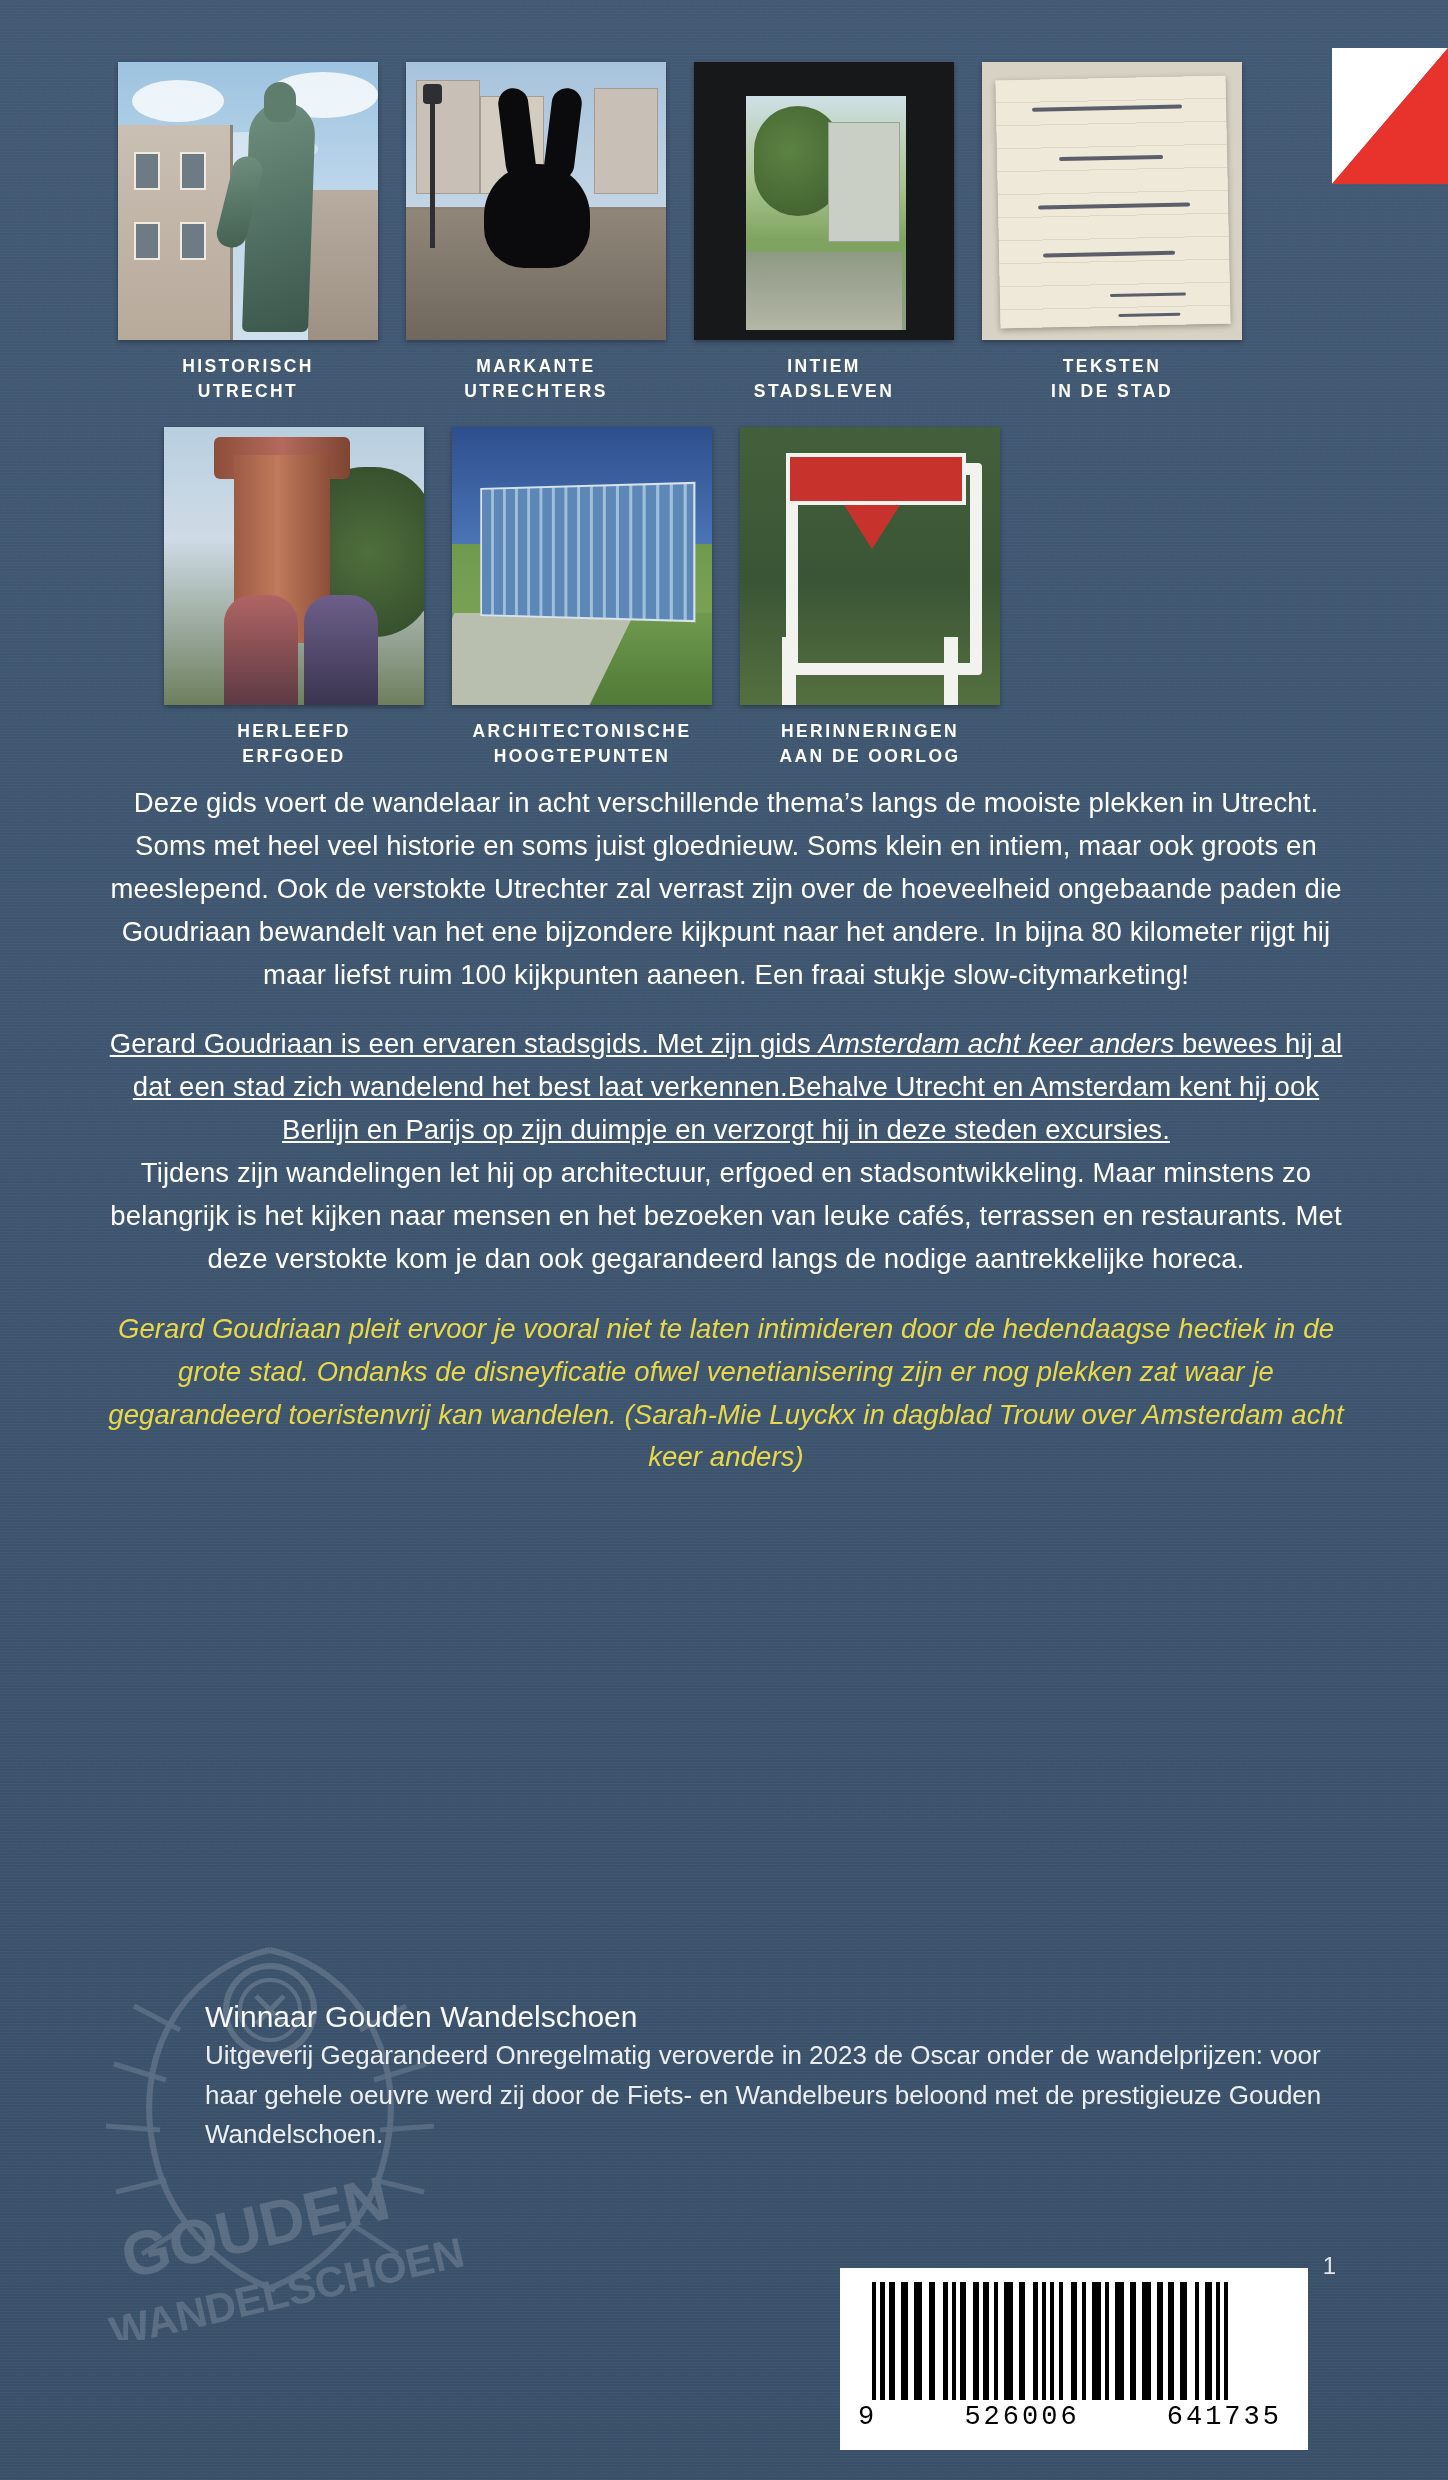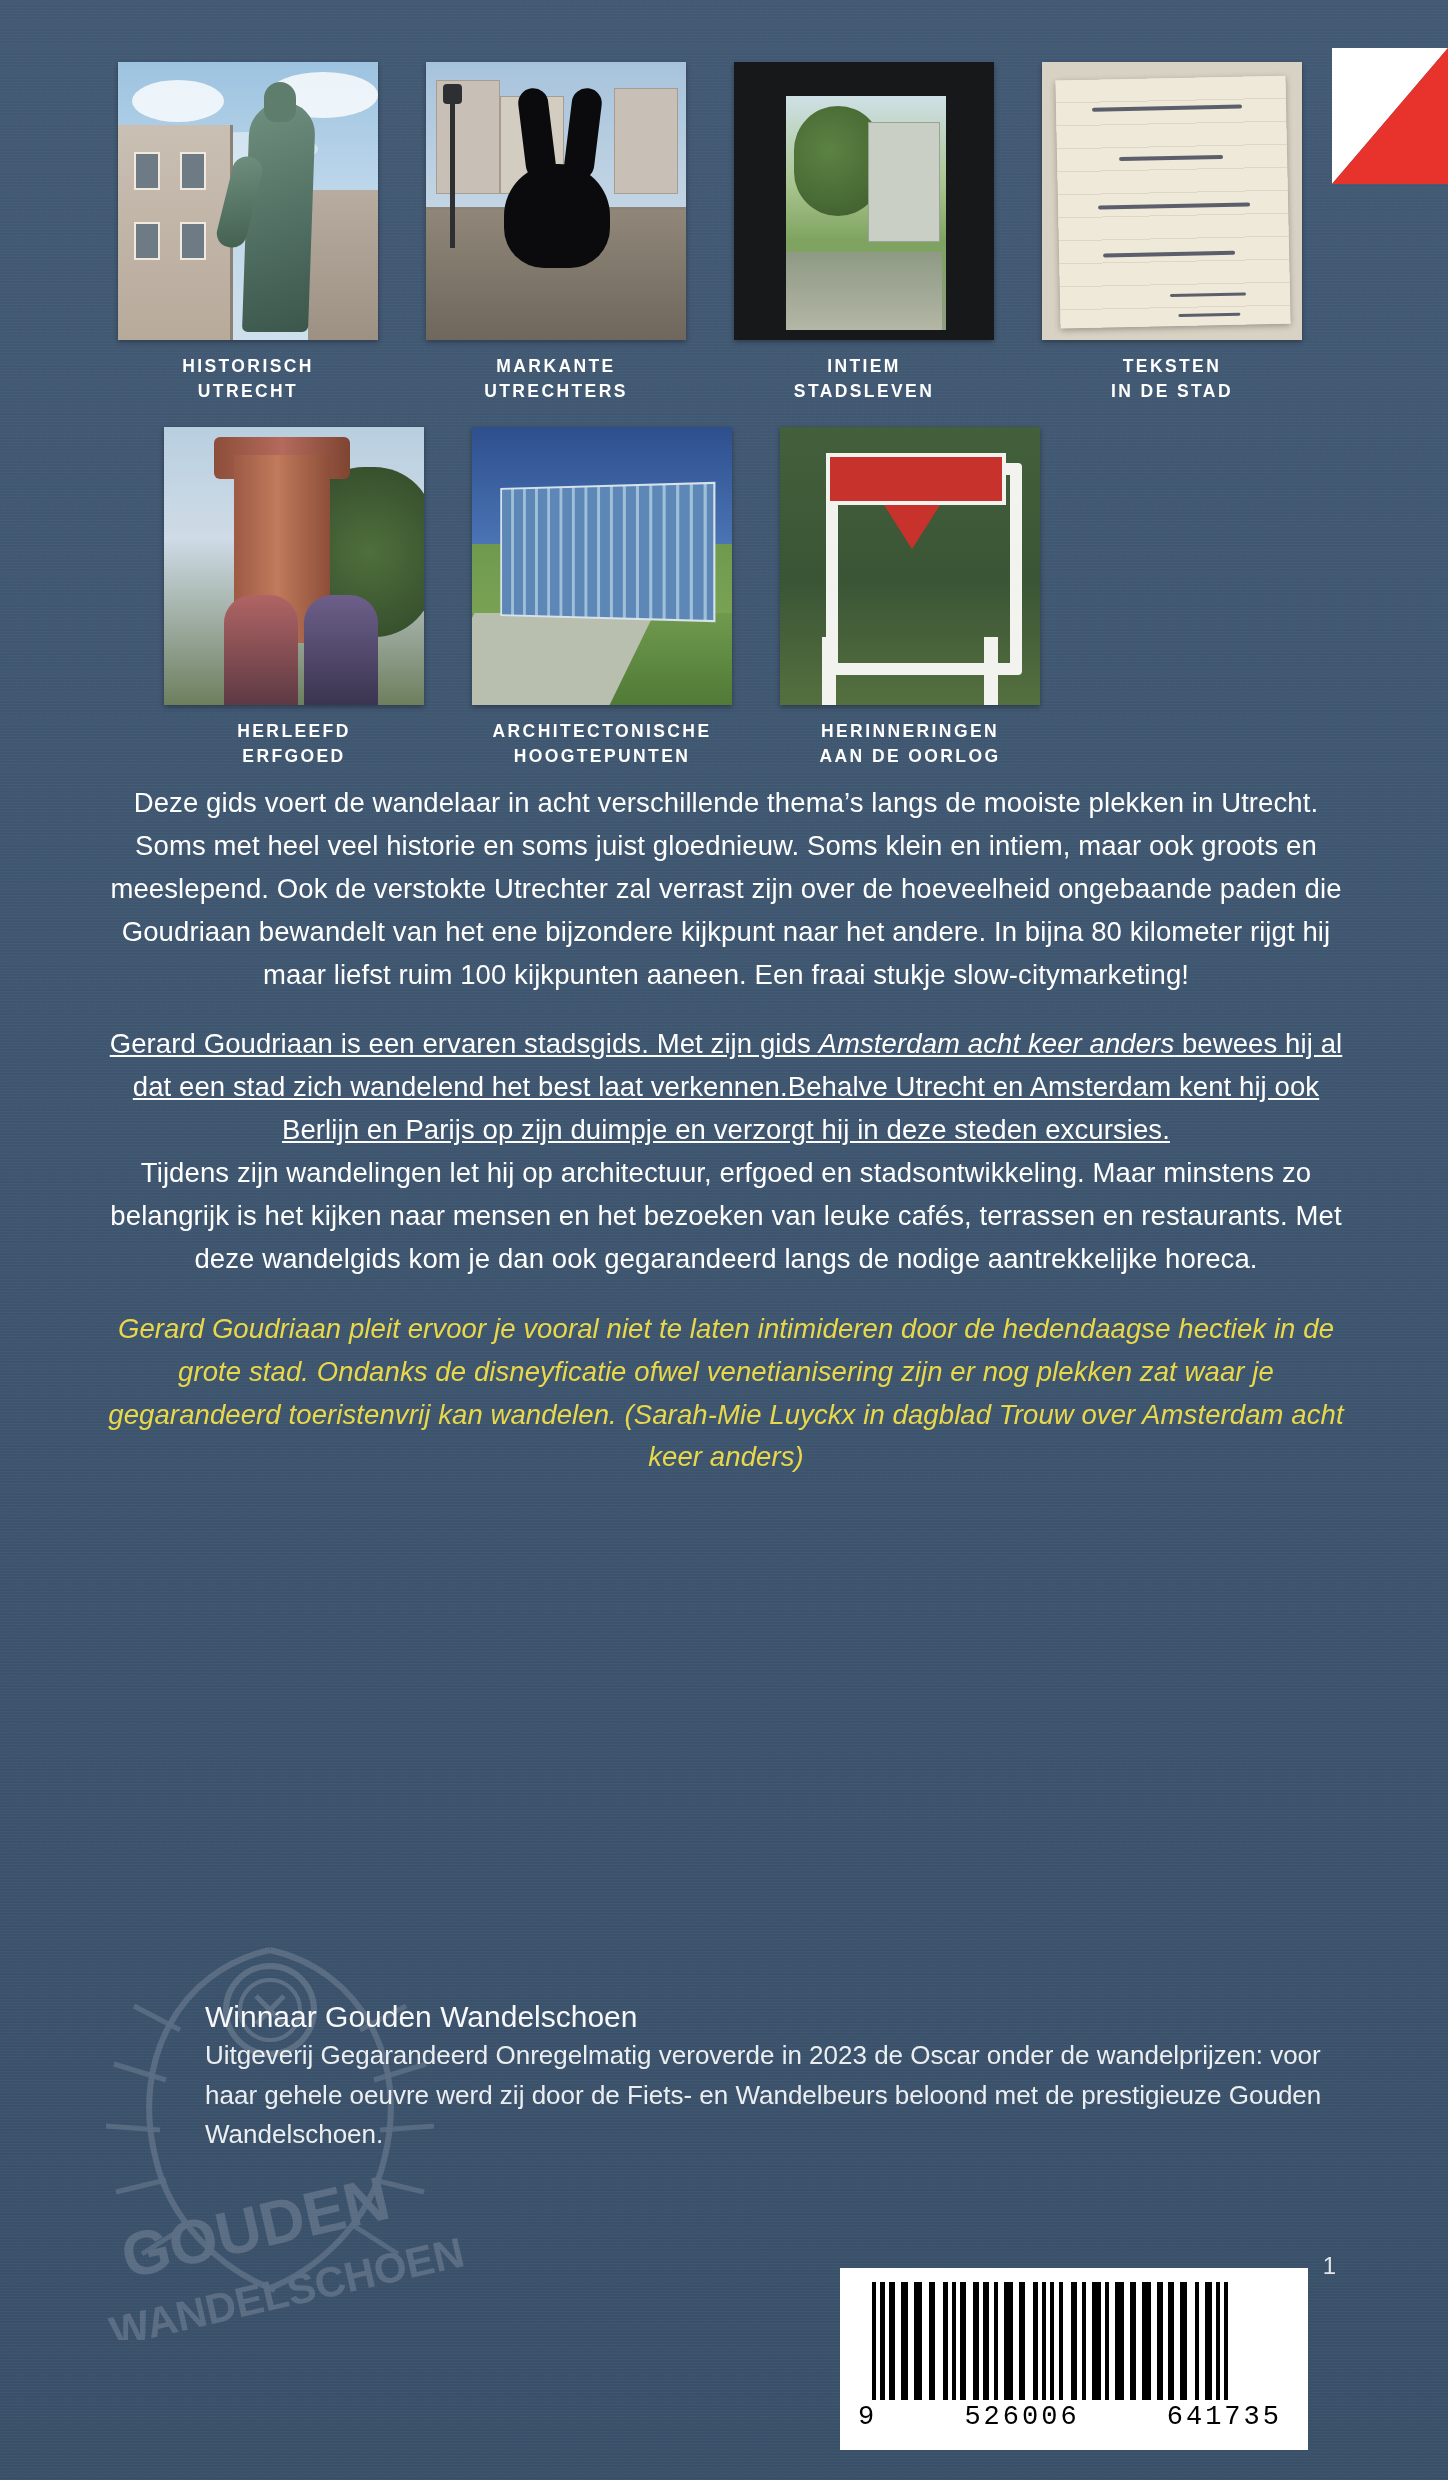--- a/index.html
+++ b/index.html
@@ -59,21 +59,21 @@
 
   
   .thumb-grid {
     position: absolute;
     left: 118px;
     top: 62px;
     width: 1185px;
   }
   .thumb-row {
     display: flex;
-    gap: 48px;
+    gap: 28px;
     margin-bottom: 6px;
   }
   .thumb-cell {
     width: 260px;
   }
   .thumb-img {
     width: 260px;
     height: 278px;
     position: relative;
     overflow: hidden;
@@ -479,21 +479,21 @@
 
 
     </div>
   </div>
 
   <div class="copy">
     <p>Deze gids voert de wandelaar in acht verschillende thema’s langs de mooiste plekken in Utrecht. Soms met heel veel historie en soms juist gloednieuw. Soms klein en intiem, maar ook groots en meeslepend. Ook de verstokte Utrechter zal verrast zijn over de hoeveelheid ongebaande paden die Goudriaan bewandelt van het ene bijzondere kijkpunt naar het andere. In bijna 80 kilometer rijgt hij maar liefst ruim 100 kijkpunten aaneen. Een fraai stukje slow-citymarketing!</p>
     <p class="tight">
       <span>Gerard Goudriaan is een ervaren stadsgids. Met zijn gids </span><em>Amsterdam acht keer anders</em><span> bewees hij al dat een stad zich wandelend het best laat verkennen.Behalve Utrecht en Amsterdam kent hij ook Berlijn en Parijs op zijn duimpje en verzorgt hij in deze steden excursies.</span>
     </p>
-    <p style="margin-top:0;">Tijdens zijn wandelingen let hij op architectuur, erfgoed en stadsontwikkeling. Maar minstens zo belangrijk is het kijken naar mensen en het bezoeken van leuke cafés, terrassen en restaurants. Met deze wandelgids kom je dan ook gegarandeerd langs de nodige aantrekkelijke horeca.</p>
+    <p style="margin-top:0;">Tijdens zijn wandelingen let hij op architectuur, erfgoed en stadsontwikkeling. Maar minstens zo belangrijk is het kijken naar mensen en het bezoeken van leuke cafés, terrassen en restaurants. Met deze verstokte kom je dan ook gegarandeerd langs de nodige aantrekkelijke horeca.</p>
     <p class="quote">Gerard Goudriaan pleit ervoor je vooral niet te laten intimideren door de hedendaagse hectiek in de grote stad. Ondanks de disneyficatie ofwel venetianisering zijn er nog plekken zat waar je gegarandeerd toeristenvrij kan wandelen. (Sarah-Mie Luyckx in dagblad Trouw over Amsterdam acht keer anders)</p>
   </div>
 
   <div class="wreath">
     <svg viewBox="0 0 420 450" width="420" height="450" aria-hidden="true">
       <g fill="none" stroke="#ffffff" stroke-width="6" opacity="0.9">
         <path d="M210 60 C120 80 70 170 96 270 C110 330 160 380 215 400"></path>
         <path d="M210 60 C300 80 350 170 324 270 C310 330 260 380 205 400"></path>
       </g>
       <g stroke="#ffffff" stroke-width="5" opacity="0.85">

